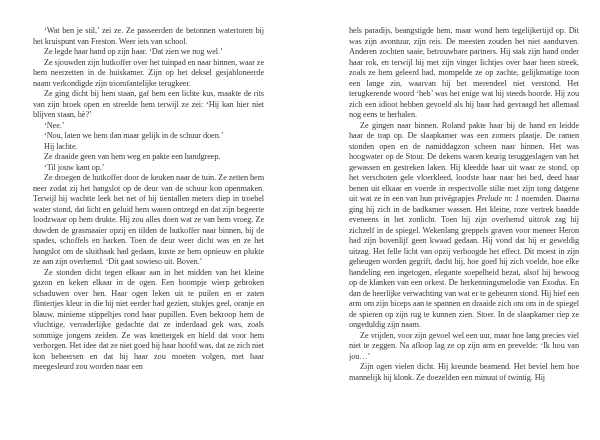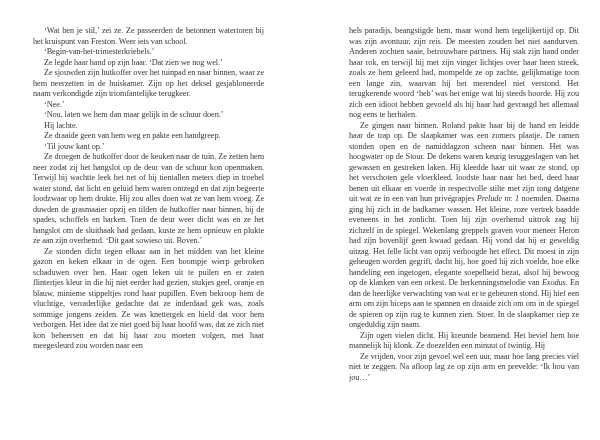--- a/index.html
+++ b/index.html
@@ -53,37 +53,37 @@
   .page.right .page-number { left: 35px; width: 230px; }
 </style>
 </head>
 <body>
 
 <div class="spread">
 
   <div class="page left">
     <div class="page-text">
         <p class="para indent"><span>‘Wat ben je stil,’ zei ze. Ze passeerden de betonnen watertoren bij het kruispunt van Freston. Weer iets van school.</span></p>
-        <p class="para indent"><span>‘Begin-van-het-trimesterkriebels.’</span></p>
         <p class="para indent"><span>Ze legde haar hand op zijn haar. ‘Dat zien we nog wel.’</span></p>
         <p class="para indent"><span>Ze sjouwden zijn hutkoffer over het tuinpad en naar binnen, waar ze hem neerzetten in de huiskamer. Zijn op het deksel gesjabloneerde naam verkondigde zijn triomfantelijke terugkeer.</span></p>
+        <p class="para indent"><span>Ze ging dicht bij hem staan, gaf hem een lichte kus, maakte de rits van zijn broek open en streelde hem terwijl ze zei: ‘Hij kan hier niet blijven staan, hè?’</span></p>
         <p class="para indent"><span>‘Nee.’</span></p>
         <p class="para indent"><span>‘Nou, laten we hem dan maar gelijk in de schuur doen.’</span></p>
         <p class="para indent"><span>Hij lachte.</span></p>
         <p class="para indent"><span>Ze draaide geen van hem weg en pakte een handgreep.</span></p>
         <p class="para indent"><span>‘Til jouw kant op.’</span></p>
         <p class="para indent"><span>Ze droegen de hutkoffer door de keuken naar de tuin. Ze zetten hem neer zodat zij het hangslot op de deur van de schuur kon openmaken. Terwijl hij wachtte leek het net of hij tientallen meters diep in troebel water stond, dat licht en geluid hem waren ontzegd en dat zijn begeerte loodzwaar op hem drukte. Hij zou alles doen wat ze van hem vroeg. Ze duwden de grasmaaier opzij en tilden de hutkoffer naar binnen, bij de spades, schoffels en harken. Toen de deur weer dicht was en ze het hangslot om de sluithaak had gedaan, kuste ze hem opnieuw en plukte ze aan zijn overhemd. ‘Dit gaat sowieso uit. Boven.’</span></p>
         <p class="para indent"><span>Ze stonden dicht tegen elkaar aan in het midden van het kleine gazon en keken elkaar in de ogen. Een boompje wierp gebroken schaduwen over hen. Haar ogen leken uit te puilen en er zaten flintertjes kleur in die hij niet eerder had gezien, stukjes geel, oranje en blauw, minieme stippeltjes rond haar pupillen. Even bekroop hem de vluchtige, verraderlijke gedachte dat ze inderdaad gek was, zoals sommige jongens zeiden. Ze was knettergek en hield dat voor hem verborgen. Het idee dat ze niet goed bij haar hoofd was, dat ze zich niet kon beheersen en dat hij haar zou moeten volgen, met haar meegesleurd zou worden naar een</span></p>
       </div>
     <div class="page-number">302</div>
   </div>
 
   <div class="page right">
     <div class="page-text">
         <p class="para"><span>hels paradijs, beangstigde hem, maar wond hem tegelijkertijd op. Dit was zijn avontuur, zijn reis. De meesten zouden het niet aandurven. Anderen zochten saaie, betrouwbare partners. Hij stak zijn hand onder haar rok, en terwijl hij met zijn vinger lichtjes over haar heen streek, zoals ze hem geleerd had, mompelde ze op zachte, gelijkmatige toon een lange zin, waarvan hij het merendeel niet verstond. Het terugkerende woord ‘heb’ was het enige wat hij steeds hoorde. Hij zou zich een idioot hebben gevoeld als hij haar had gevraagd het allemaal nog eens te herhalen.</span></p>
         <p class="para indent"><span>Ze gingen naar binnen. Roland pakte haar bij de hand en leidde haar de trap op. De slaapkamer was een zomers plaatje. De ramen stonden open en de namiddagzon scheen naar binnen. Het was hoogwater op de Stour. De dekens waren keurig teruggeslagen van het gewassen en gestreken laken. Hij kleedde haar uit waar ze stond, op het verschoten gele vloerkleed, loodste haar naar het bed, deed haar benen uit elkaar en voerde in respectvolle stilte met zijn tong datgene uit wat ze in een van hun privégrapjes </span><span class="italic">Prelude nr. 1</span><span> noemden. Daarna ging hij zich in de badkamer wassen. Het kleine, roze vertrek baadde eveneens in het zonlicht. Toen hij zijn overhemd uittrok zag hij zichzelf in de spiegel. Wekenlang greppels graven voor meneer Heron had zijn bovenlijf geen kwaad gedaan. Hij vond dat hij er geweldig uitzag. Het felle licht van opzij verhoogde het effect. Dit moest in zijn geheugen worden gegrift, dacht hij, hoe goed hij zich voelde, hoe elke handeling een ingetogen, elegante soepelheid bezat, alsof hij bewoog op de klanken van een orkest. De herkenningsmelodie van </span><span class="italic">Exodus</span><span>. En dan de heerlijke verwachting van wat er te gebeuren stond. Hij hief een arm om zijn biceps aan te spannen en draaide zich om om in de spiegel de spieren op zijn rug te kunnen zien. Stoer. In de slaapkamer riep ze ongeduldig zijn naam.</span></p>
+        <p class="para indent"><span>Ze vrijden, voor zijn gevoel wel een uur, maar hoe lang precies viel niet te zeggen. Na afloop lag ze op zijn arm en prevelde: ‘Ik hou van jou…’</span></p>
         <p class="para indent"><span>Zijn ogen vielen dicht. Hij kreunde beamend. Het beviel hem hoe mannelijk hij klonk. Ze doezelden een minuut of twintig. Hij</span></p>
-        <p class="para indent"><span>Ze vrijden, voor zijn gevoel wel een uur, maar hoe lang precies viel niet te zeggen. Na afloop lag ze op zijn arm en prevelde: ‘Ik hou van jou…’</span></p>
       </div>
     <div class="page-number">303</div>
   </div>
 
 </div>
 
 </body></html>

